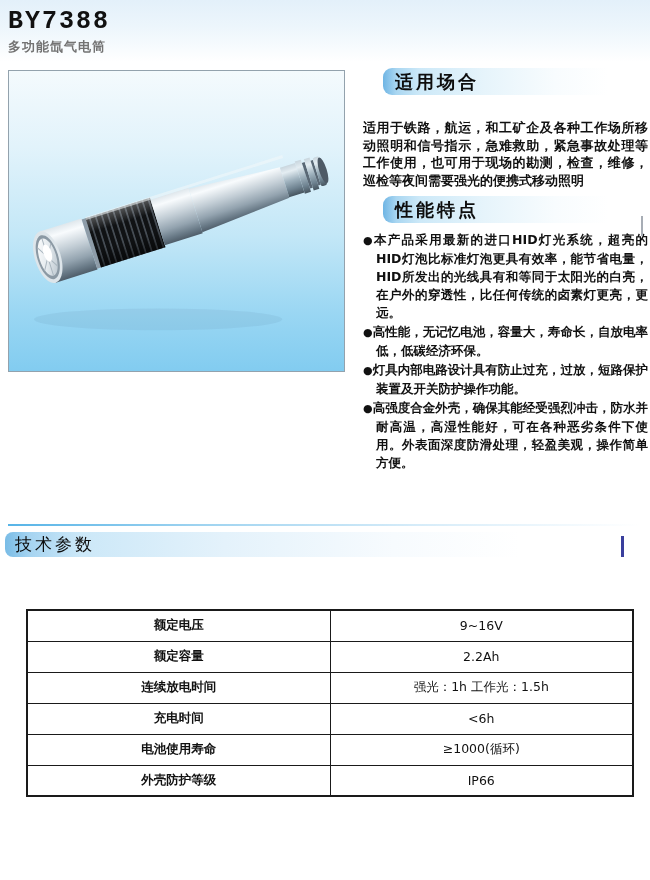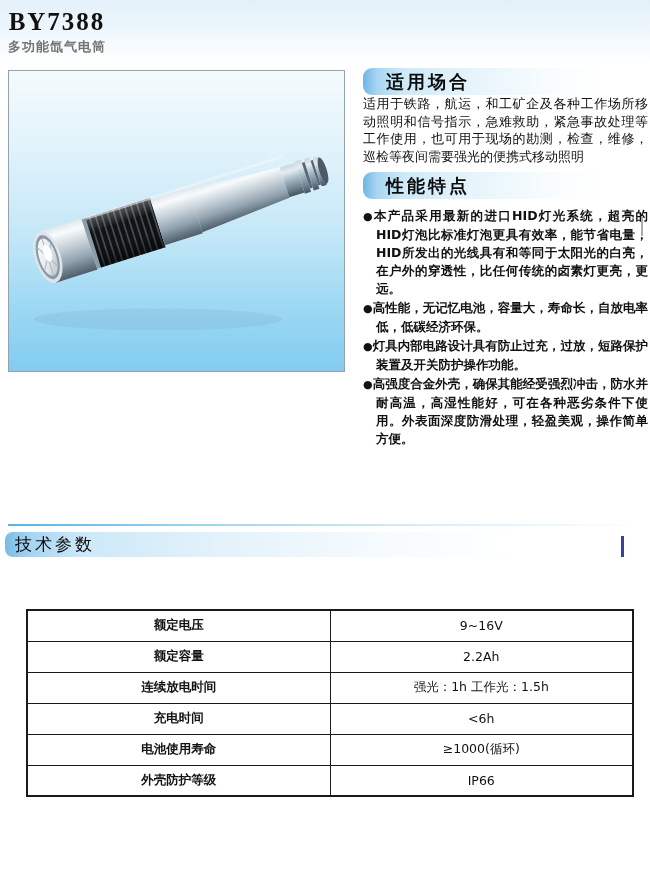--- a/index.html
+++ b/index.html
@@ -9,43 +9,43 @@
     position:relative; width:650px; height:880px; background:#ffffff;
     overflow:hidden; margin:0 auto;
   }
   
   .top-band {
     position:absolute; left:0; top:0; width:650px; height:62px;
     background:linear-gradient(180deg, #e3f0fa 0%, #edf6fc 45%, #ffffff 100%);
   }
   .title-block { position:absolute; left:8px; top:8px; }
   .model-title {
-    font-family:Liberation Serif, serif;
+    font-family:Liberation Mono, monospace;
     font-weight:700; font-size:25px; color:#111; letter-spacing:2px; line-height:28px;text-align:center;
   }
   .model-subtitle { font-weight:700; font-size:13px; color:#737373; margin-top:2px; letter-spacing:1px; }
 
   
   .product-frame {
     position:absolute; left:8px; top:70px; width:337px; height:302px;
     border:1px solid #93a2ad;
     background:linear-gradient(180deg, #f4fafd 0%, #e2f3fb 25%, #c3e7f7 55%, #9bd7f3 80%, #82ccf0 100%);
   }
   .product-frame svg { display:block; width:100%; height:100%; }
 
   
   .right-col { position:absolute; left:363px; top:68px; width:285px; }
   .section-bar {
     height:27px; border-radius:9px;
     background:linear-gradient(90deg, #6fb5e4 0%, #a9d6f1 5%, #cde9f8 14%, #e6f4fb 38%, #f8fcfe 65%, #ffffff 85%);
     font-weight:700; font-size:18px; line-height:27px; color:#0d0d0d;
-    padding-left:23px; letter-spacing:3px;
+    padding-left:12px; letter-spacing:3px;margin-left:20px;
   }
   .app-body {
-    margin-top:0; font-size:13px; line-height:17.5px; font-weight:400; color:#111;
+    margin-top:24px; font-size:13px; line-height:17.5px; font-weight:700; color:#111;
     text-align:justify;
   }
   .features-bar { margin-top:7px; }
   .feature-list { list-style:none; margin-top:8px; }
   .feature-list li {
     font-size:12.5px; line-height:18px; font-weight:700; color:#111;
     padding-left:13px; text-indent:-13px; margin-bottom:1px; text-align:justify;
   }
   .bullet { font-size:11px; }
 

